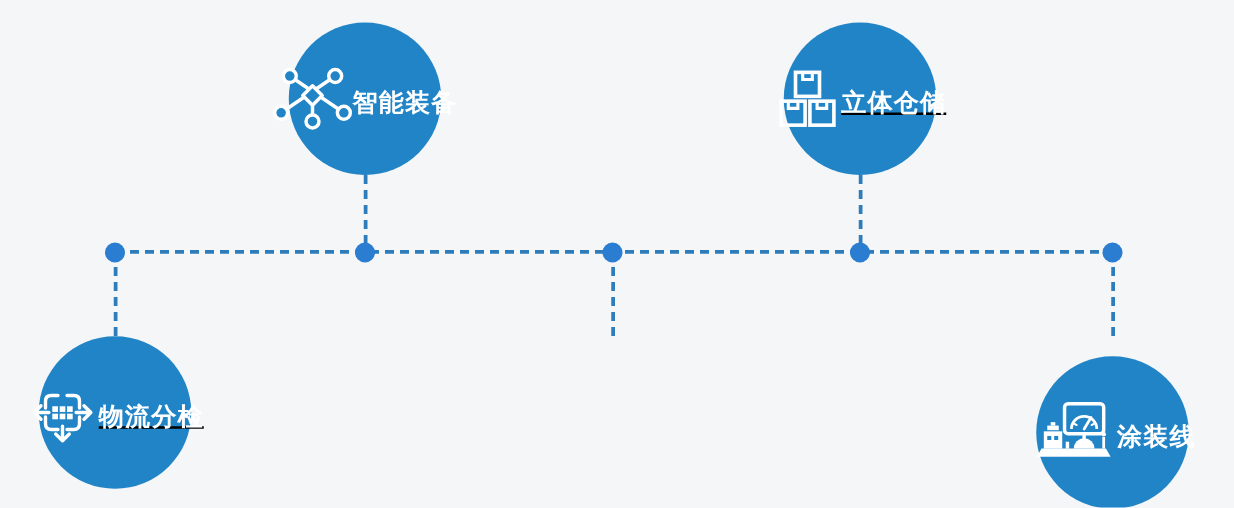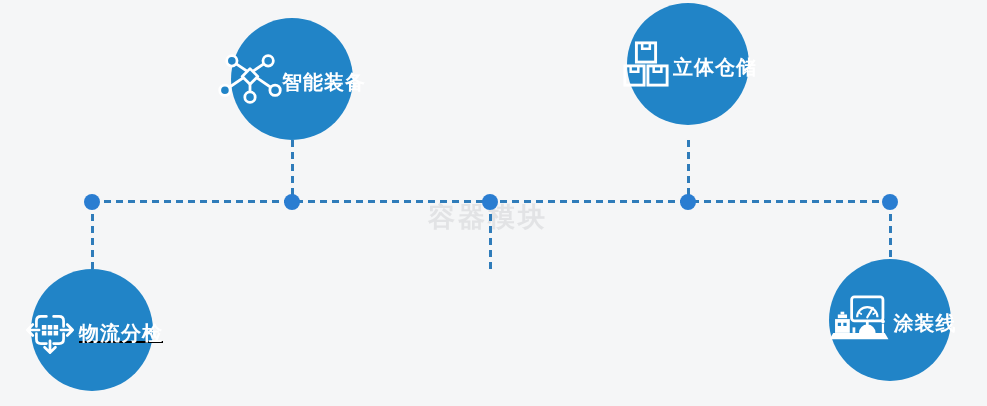--- a/index.html
+++ b/index.html
@@ -44,21 +44,20 @@
   .node .label{
     margin-top:7px;color:var(--white);font-size:20px;font-weight:bold;
     letter-spacing:1px;white-space:nowrap;
   }
 </style>
 </head>
 <body>
 
 <div class="stage">
 
-  <div class="watermark">容器模块</div>
 
   <div class="hline" style="left:92px;top:200px;width:798px;"></div>
   <div class="vline" style="left:290.5px;top:140px;height:62px;"></div>
   <div class="vline" style="left:686.5px;top:140px;height:62px;"></div>
   <div class="vline" style="left:90.5px;top:202px;height:67px;"></div>
   <div class="vline" style="left:488.5px;top:202px;height:67px;"></div>
   <div class="vline" style="left:888.5px;top:202px;height:67px;"></div>
 
   <div class="dot" style="left:84px;top:194px;"></div>
   <div class="dot" style="left:284px;top:194px;"></div>
@@ -74,21 +73,21 @@
         <circle cx="16" cy="9" r="6" fill="#2184c7" stroke="#fff" stroke-width="3.2"></circle>
         <circle cx="58" cy="9" r="6" fill="#2184c7" stroke="#fff" stroke-width="3.2"></circle>
         <circle cx="8" cy="43" r="6" fill="#2184c7" stroke="#fff" stroke-width="3.2"></circle>
         <circle cx="66" cy="43" r="6" fill="#2184c7" stroke="#fff" stroke-width="3.2"></circle>
         <circle cx="37" cy="51" r="6" fill="#2184c7" stroke="#fff" stroke-width="3.2"></circle>
       </svg>
     </span>
     <span class="label">智能装备</span>
   </div>
 
-  <div class="node" style="left:627px;top:3px;">
+  <div class="node" style="left:627px;top:18px;text-decoration:underline;">
     <span class="icon">
       <svg width="54" height="48" viewBox="0 0 56 50" fill="none">
         <rect x="18" y="3" width="20" height="20" stroke="#fff" stroke-width="3"></rect>
         <path d="M24 3 v6 h8 v-6" stroke="#fff" stroke-width="2.6"></path>
         <rect x="6" y="27" width="20" height="20" stroke="#fff" stroke-width="3"></rect>
         <path d="M12 27 v6 h8 v-6" stroke="#fff" stroke-width="2.6"></path>
         <rect x="30" y="27" width="20" height="20" stroke="#fff" stroke-width="3"></rect>
         <path d="M36 27 v6 h8 v-6" stroke="#fff" stroke-width="2.6"></path>
       </svg>
     </span>
@@ -110,21 +109,21 @@
         <rect x="36" y="33" width="5" height="5" fill="#fff"></rect>
         <path d="M20 32 H7 M13 26 L7 32 L13 38" stroke="#fff" stroke-width="3" stroke-linecap="round" stroke-linejoin="round"></path>
         <path d="M44 32 H57 M51 26 L57 32 L51 38" stroke="#fff" stroke-width="3" stroke-linecap="round" stroke-linejoin="round"></path>
         <path d="M32 44 V57 M26 51 L32 57 L38 51" stroke="#fff" stroke-width="3" stroke-linecap="round" stroke-linejoin="round"></path>
       </svg>
     </span>
     <span class="label">物流分检</span>
   </div>
 
 
-  <div class="node" style="left:829px;top:259px;justify-content:center;">
+  <div class="node" style="left:829px;top:285px;justify-content:center;">
     <span class="icon">
       <svg width="70" height="54" viewBox="0 0 76 58" fill="none">
         <rect x="30" y="4" width="34" height="26" rx="3" stroke="#fff" stroke-width="3"></rect>
         <path d="M36 26 A11 11 0 0 1 58 26" stroke="#fff" stroke-width="2.4"></path>
         <path d="M47 26 L53 16" stroke="#fff" stroke-width="2.4" stroke-linecap="round"></path>
         <path d="M38 21 l2.5 1.5 M56 21 l-2.5 1.5" stroke="#fff" stroke-width="1.8" stroke-linecap="round"></path>
         <path d="M47 30 V40" stroke="#fff" stroke-width="3"></path>
         <rect x="18" y="20" width="4" height="3" fill="#fff"></rect>
         <rect x="15" y="23" width="10" height="4" fill="#fff"></rect>
         <rect x="12" y="28" width="16" height="15" fill="#fff"></rect>

